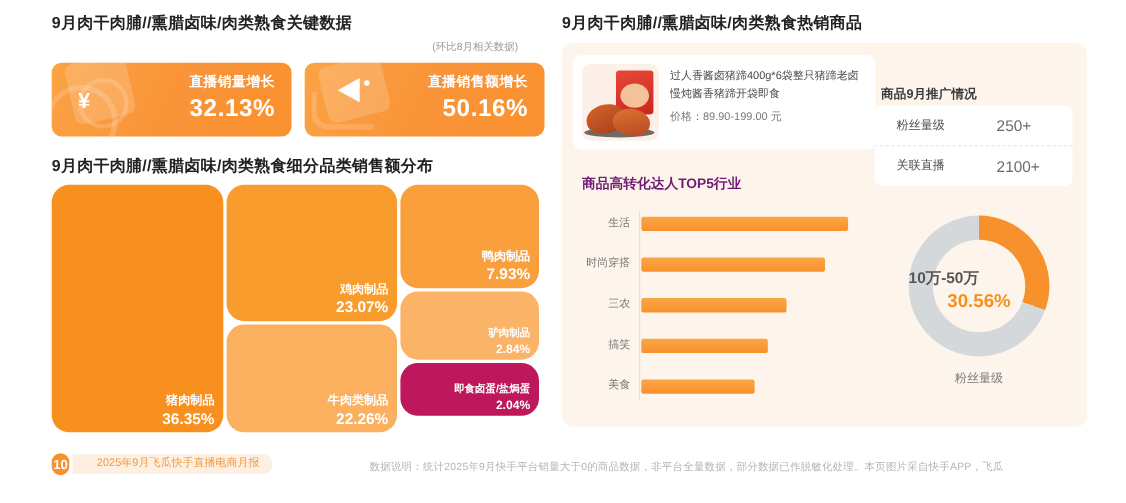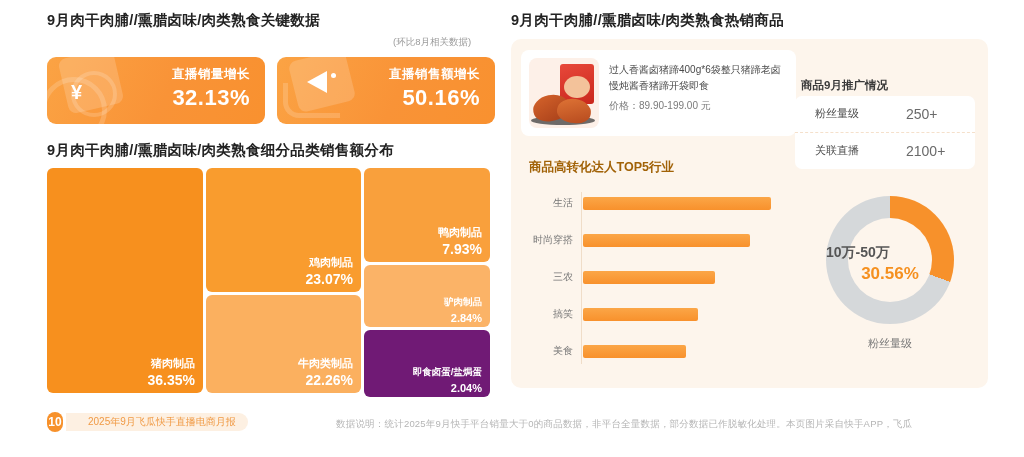--- a/index.html
+++ b/index.html
@@ -70,21 +70,21 @@
   #kpi-0 .d4{left:24px;top:24px;font-size:20px;color:#fff;font-weight:bold;opacity:1;}
   
   #kpi-1 .d1{left:16px;top:-2px;width:58px;height:52px;border-radius:8px;background:#fff;transform:rotate(-14deg);}
   #kpi-1 .d2{left:30px;top:14px;width:0;height:0;border-top:11px solid transparent;border-bottom:11px solid transparent;border-right:20px solid #fff;opacity:1;}
   #kpi-1 .d3{left:6px;top:26px;width:52px;height:30px;border-left:5px solid #fff;border-bottom:5px solid #fff;border-radius:0 0 0 16px;}
   #kpi-1 .d4{left:54px;top:16px;width:5px;height:5px;border-radius:50%;background:#fff;opacity:1;}
 
   
   .treemap{position:absolute;left:47px;top:168px;width:443px;height:225px;z-index:3;}
   .tile{
-    position:absolute;border-radius:6px;box-sizing:border-box;
+    position:absolute;border-radius:16px;box-sizing:border-box;
     color:#fff;
   }
   .tile .tl{
     position:absolute;right:8px;bottom:22px;font-size:11px;font-weight:bold;
     white-space:nowrap;
   }
   .tile .tv{
     position:absolute;right:8px;bottom:5px;font-size:14px;font-weight:bold;
     white-space:nowrap;
   }
@@ -134,21 +134,21 @@
   .promo-box{
     position:absolute;left:795px;top:96px;width:180px;height:73px;
     background:#fff;border-radius:7px;z-index:4;
   }
   .promo-row{position:relative;height:36px;}
   .promo-row + .promo-row{border-top:1px dashed #f5e0cb;}
   .promo-k{position:absolute;left:20px;top:10px;font-size:11px;color:#4a4a4a;}
   .promo-v{position:absolute;left:111px;top:10px;font-size:14px;color:#6a6a6a;}
 
   .bar-title{
-    position:absolute;left:529px;top:159px;font-size:12.5px;font-weight:bold;color:#a16207;z-index:5;
+    position:absolute;left:529px;top:159px;font-size:12.5px;font-weight:bold;color:#701a75;z-index:5;
   }
   .barchart{position:absolute;left:521px;top:196px;width:250px;height:175px;z-index:4;}
   .bar-row{position:absolute;left:0;width:250px;height:14px;}
   .bar-lbl{
     position:absolute;left:0;width:52px;text-align:right;font-size:10px;color:#777;line-height:14px;
   }
   .bar-fill{
     position:absolute;left:62px;height:13px;border-radius:2px;top:1px;
     background:linear-gradient(180deg,#fba647,#f8912c);
   }
@@ -240,21 +240,21 @@
     <div class="tile" style="left:317px;top:0;width:126px;height:94px;background:#f9a03c;">
       <div class="tl">鸭肉制品</div>
       <div class="tv">7.93%</div>
     </div>
 
     <div class="tile sm" style="left:317px;top:97px;width:126px;height:62px;background:#fbb367;">
       <div class="tl">驴肉制品</div>
       <div class="tv">2.84%</div>
     </div>
 
-    <div class="tile sm" style="left:317px;top:162px;width:126px;height:67px;background:#701a75;">
+    <div class="tile sm" style="left:317px;top:162px;width:126px;height:48px;background:#be185d;">
       <div class="tl">即食卤蛋/盐焗蛋</div>
       <div class="tv">2.04%</div>
     </div>
   </div>
 
   <div class="sec-title" id="title-right">9月肉干肉脯//熏腊卤味/肉类熟食热销商品</div>
 
   <div class="rpanel"></div>
 
   <div class="prod-card">

